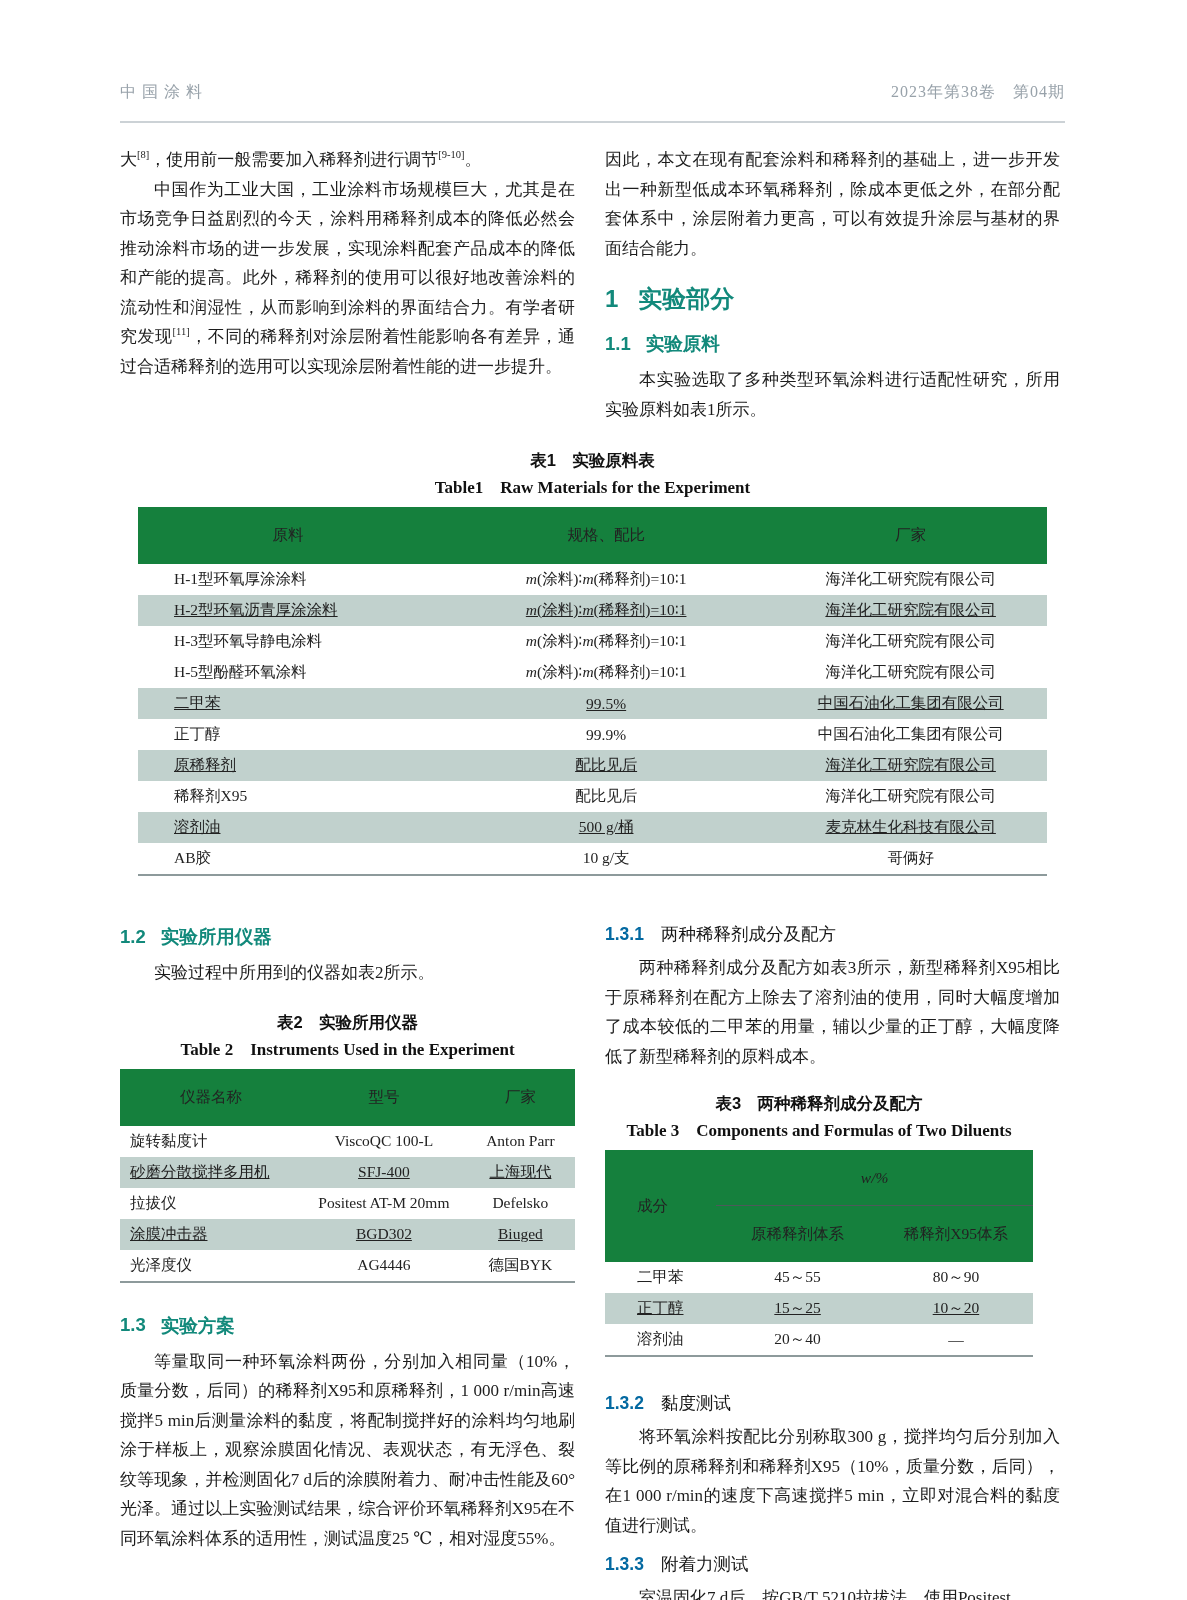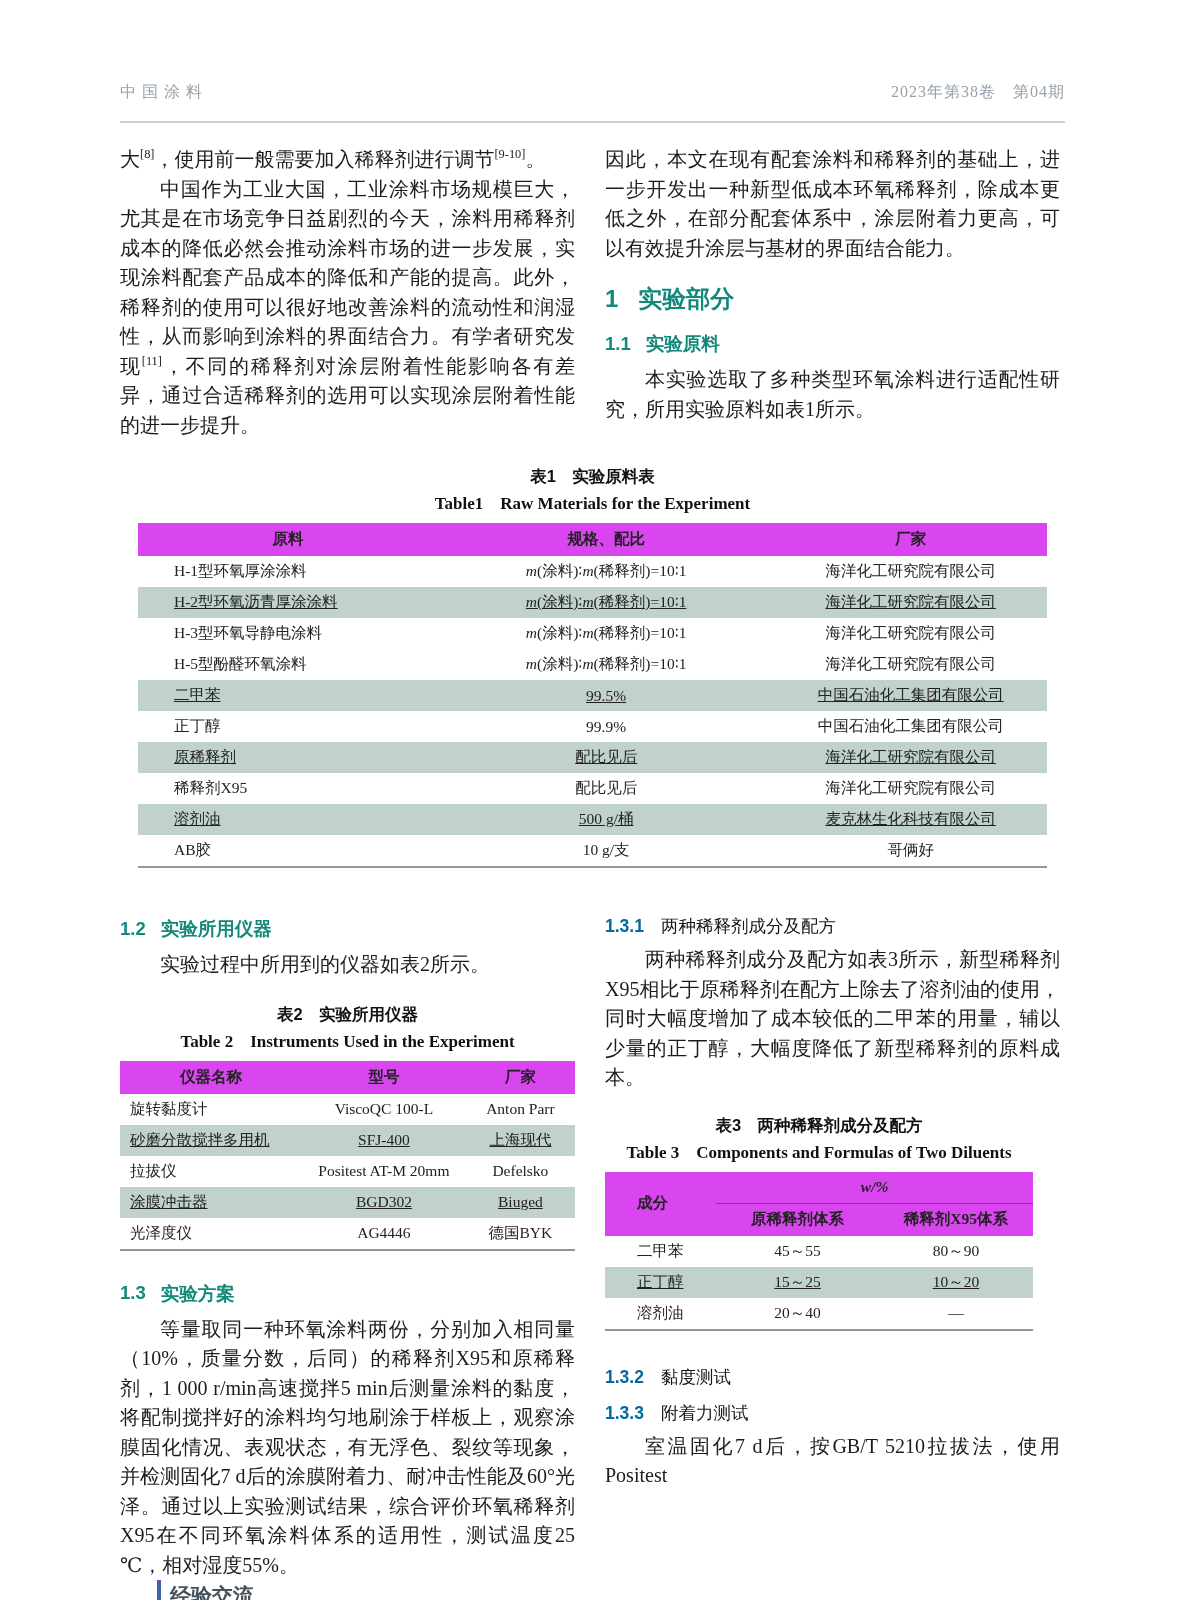--- a/index.html
+++ b/index.html
@@ -9,21 +9,21 @@
 
   
   .runhead{display:flex;justify-content:space-between;align-items:flex-end;
            color:#98a2aa;font-size:16px;padding-bottom:18px;border-bottom:2px solid #ccd2d6;}
   .runhead .journal{letter-spacing:6px;}
   .runhead .issue{letter-spacing:1px;}
 
   
   .two-col{display:flex;gap:30px;}
   .col{width:455px;flex:0 0 455px;}
-  p{margin:0;font-size:20px;line-height:29.5px;text-align:justify;}
+  p{margin:0;font-size:17px;line-height:29.5px;text-align:justify;}
   p.indent{text-indent:2em;}
   sup{font-size:0.62em;line-height:0;}
 
   
   .h1{display:flex;align-items:baseline;margin:20px 0 10px 0;
       font-family:"Liberation Sans","DejaVu Sans",sans-serif;font-weight:bold;
       font-size:24px;color:#12897b;}
   .h1 .no{margin-right:20px;}
   .h2{display:flex;align-items:center;margin:16px 0 9px 0;
       font-family:"Liberation Sans","DejaVu Sans",sans-serif;font-weight:bold;
@@ -34,21 +34,21 @@
   .h3 .ttl{color:#151515;}
 
   
   .tcap{text-align:center;margin-top:26px;}
   .tcap .zh{font-family:"Liberation Sans","DejaVu Sans",sans-serif;font-weight:bold;font-size:16.5px;color:#111;}
   .tcap .en{font-weight:bold;font-size:17px;color:#111;margin-top:4px;margin-bottom:8px;}
 
   
   table{border-collapse:collapse;width:100%;font-size:15.5px;color:#222;
         border-bottom:2px solid #8d9a9b;}
-  th{background:#d946ef;font-weight:bold;height:31px;text-align:center;padding:1px 4px;}
+  th{background:#15803d;font-weight:normal;height:31px;text-align:center;padding:13px 4px;}
   td{height:29px;padding:1px 4px;text-align:center;}
   tr.alt td{background:#c1d1cd;text-decoration:underline;}
   td i{font-style:italic;}
 
   .t1-wrap{margin:0 18px;}
   .t1 td:first-child{text-align:left;padding-left:36px;}
 
   .t2 td:first-child{text-align:left;padding-left:10px;}
 
   .t3-wrap{width:428px;}
@@ -275,20 +275,21 @@
                 <td>—</td>
               </tr>
             </tbody>
         </table>
       </div>
 
       <div class="h3" style="margin-top:34px;">
         <span class="no">1.3.2</span>
         <span class="ttl">黏度测试</span>
       </div>
+      <p class="indent">将环氧涂料按配比分别称取300 g，搅拌均匀后分别加入等比例的原稀释剂和稀释剂X95（10%，质量分数，后同），在1 000 r/min的速度下高速搅拌5 min，立即对混合料的黏度值进行测试。</p>
 
       <div class="h3">
         <span class="no">1.3.3</span>
         <span class="ttl">附着力测试</span>
       </div>
       <p class="indent">室温固化7 d后，按GB/T 5210拉拔法，使用Positest</p>
     </div>
   </div>
 
   <footer>

